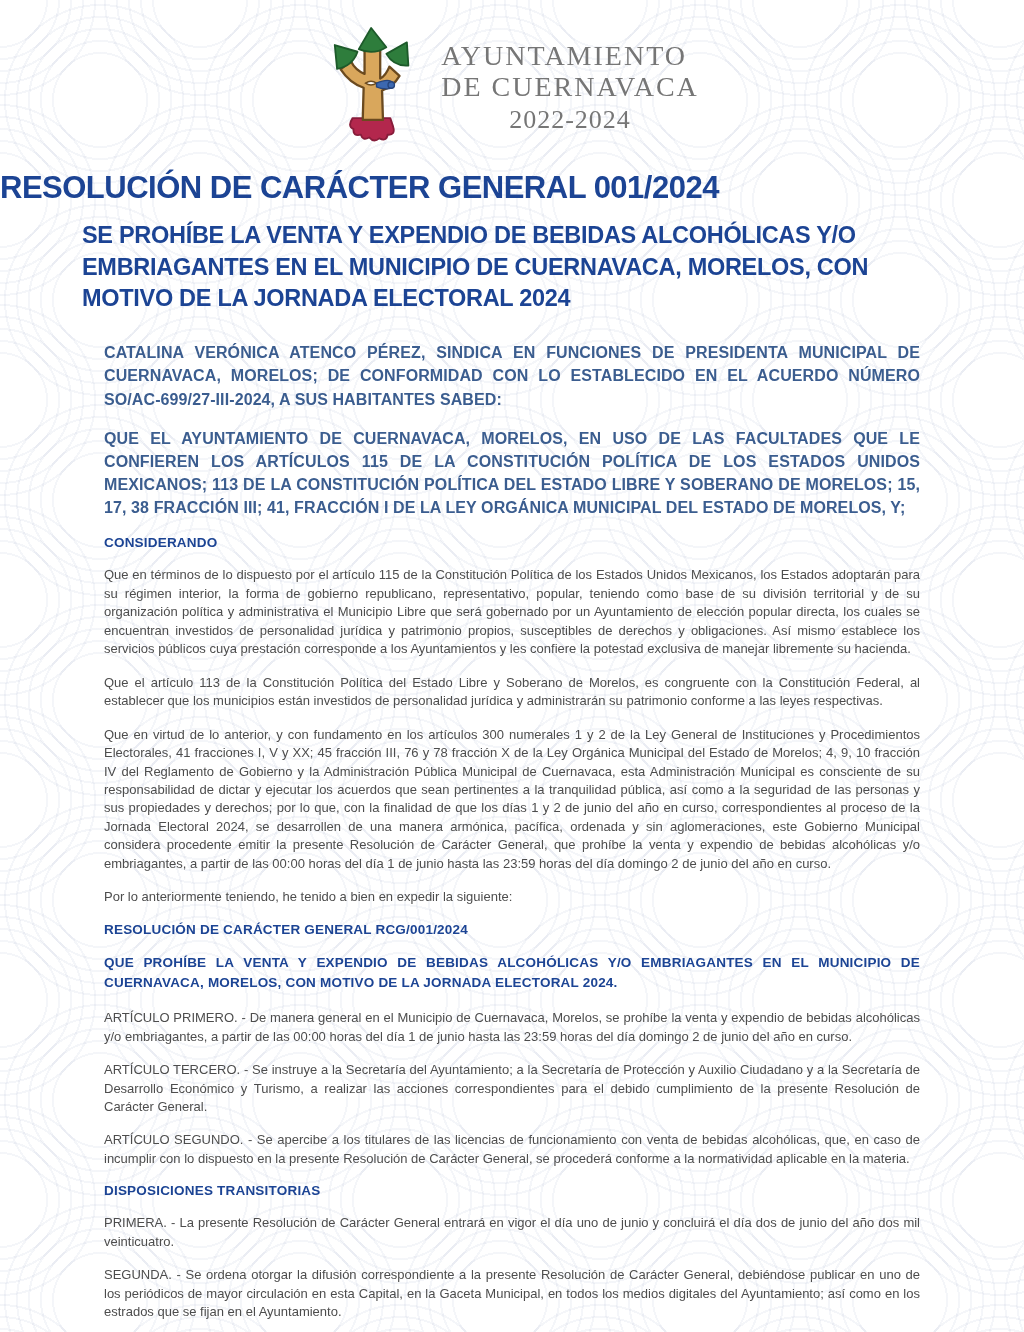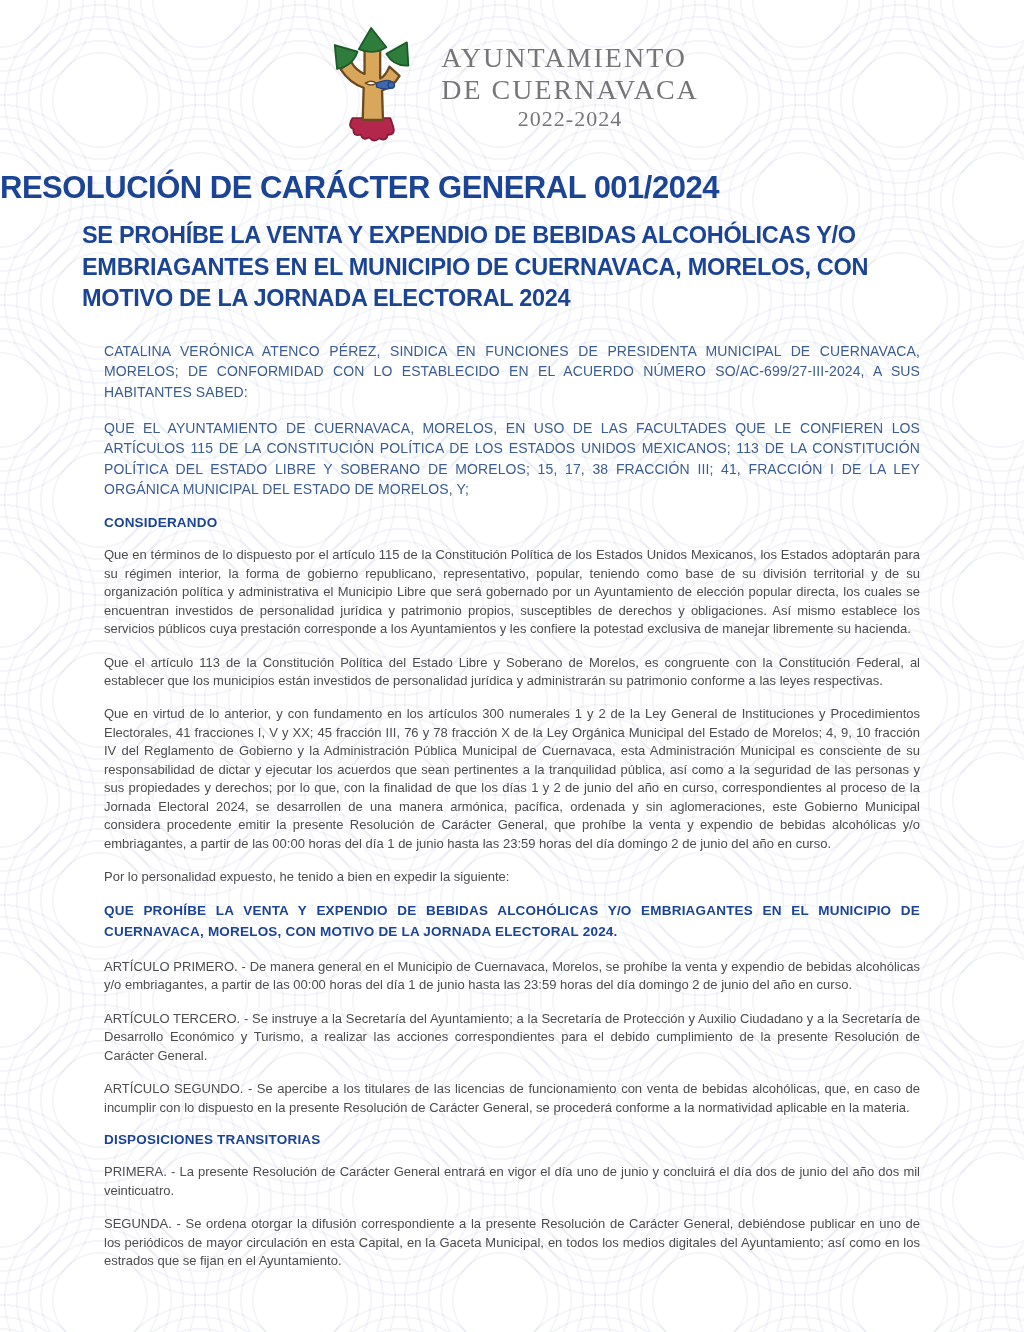--- a/index.html
+++ b/index.html
@@ -42,21 +42,21 @@
     gap: 24px;
     padding-top: 26px;
   }
   .seal-text {
     font-family: "Liberation Serif", serif;
     color: #767676;
     text-align: center;
     line-height: 1.12;
   }
   .seal-text .org-line { font-size: 28px; letter-spacing: 2px; display: block; text-align: left; }
-  .seal-text .term-line { font-size: 22px; letter-spacing: 1px; display: block; margin-top: 2px; }
+  .seal-text .term-line { font-size: 26px; letter-spacing: 1px; display: block; margin-top: 2px; }
 
   
   .doc-title {
     margin-top: 22px;
     text-align: left;
     color: #1c4494;
     font-size: 31px;
     font-weight: bold;
     letter-spacing: -0.5px;
   }
@@ -71,22 +71,22 @@
     letter-spacing: -0.3px;
   }
 
   
   .doc-body {
     width: 816px;
     margin: 26px auto 0;
   }
   .p-intro {
     color: #3b5d8f;
-    font-size: 14px;
-    font-weight: normal;
+    font-size: 16px;
+    font-weight: bold;
     line-height: 1.45;
     text-align: justify;
     margin-bottom: 16px;
     letter-spacing: 0.1px;
   }
   .p-body {
     color: #4d4d4d;
     font-size: 13px;
     line-height: 1.42;
     text-align: justify;
@@ -147,22 +147,23 @@
 
   <div class="doc-body">
     <p class="p-intro">CATALINA VERÓNICA ATENCO PÉREZ, SINDICA EN FUNCIONES DE PRESIDENTA MUNICIPAL DE CUERNAVACA, MORELOS; DE CONFORMIDAD CON LO ESTABLECIDO EN EL ACUERDO NÚMERO SO/AC-699/27-III-2024, A SUS HABITANTES SABED:</p>
     <p class="p-intro">QUE EL AYUNTAMIENTO DE CUERNAVACA, MORELOS, EN USO DE LAS FACULTADES QUE LE CONFIEREN LOS ARTÍCULOS 115 DE LA CONSTITUCIÓN POLÍTICA DE LOS ESTADOS UNIDOS MEXICANOS; 113 DE LA CONSTITUCIÓN POLÍTICA DEL ESTADO LIBRE Y SOBERANO DE MORELOS; 15, 17, 38 FRACCIÓN III; 41, FRACCIÓN I DE LA LEY ORGÁNICA MUNICIPAL DEL ESTADO DE MORELOS, Y;</p>
 
     <h3 class="h-section">CONSIDERANDO</h3>
     <p class="p-body">Que en términos de lo dispuesto por el artículo 115 de la Constitución Política de los Estados Unidos Mexicanos, los Estados adoptarán para su régimen interior, la forma de gobierno republicano, representativo, popular, teniendo como base de su división territorial y de su organización política y administrativa el Municipio Libre que será gobernado por un Ayuntamiento de elección popular directa, los cuales se encuentran investidos de personalidad jurídica y patrimonio propios, susceptibles de derechos y obligaciones. Así mismo establece los servicios públicos cuya prestación corresponde a los Ayuntamientos y les confiere la potestad exclusiva de manejar libremente su hacienda.</p>
     <p class="p-body">Que el artículo 113 de la Constitución Política del Estado Libre y Soberano de Morelos, es congruente con la Constitución Federal, al establecer que los municipios están investidos de personalidad jurídica y administrarán su patrimonio conforme a las leyes respectivas.</p>
     <p class="p-body">Que en virtud de lo anterior, y con fundamento en los artículos 300 numerales 1 y 2 de la Ley General de Instituciones y Procedimientos Electorales, 41 fracciones I, V y XX; 45 fracción III, 76 y 78 fracción X de la Ley Orgánica Municipal del Estado de Morelos; 4, 9, 10 fracción IV del Reglamento de Gobierno y la Administración Pública Municipal de Cuernavaca, esta Administración Municipal es consciente de su responsabilidad de dictar y ejecutar los acuerdos que sean pertinentes a la tranquilidad pública, así como a la seguridad de las personas y sus propiedades y derechos; por lo que, con la finalidad de que los días 1 y 2 de junio del año en curso, correspondientes al proceso de la Jornada Electoral 2024, se desarrollen de una manera armónica, pacífica, ordenada y sin aglomeraciones, este Gobierno Municipal considera procedente emitir la presente Resolución de Carácter General, que prohíbe la venta y expendio de bebidas alcohólicas y/o embriagantes, a partir de las 00:00 horas del día 1 de junio hasta las 23:59 horas del día domingo 2 de junio del año en curso.</p>
 
-    <p class="p-body">Por lo personalidad expuesto, he tenido a bien en expedir la siguiente:</p>
+    <p class="p-body">Por lo anteriormente teniendo, he tenido a bien en expedir la siguiente:</p>
 
+    <h3 class="h-section">RESOLUCIÓN DE CARÁCTER GENERAL RCG/001/2024</h3>
     <h3 class="h-section justified">QUE PROHÍBE LA VENTA Y EXPENDIO DE BEBIDAS ALCOHÓLICAS Y/O EMBRIAGANTES EN EL MUNICIPIO DE CUERNAVACA, MORELOS, CON MOTIVO DE LA JORNADA ELECTORAL 2024.</h3>
 
     <p class="p-body">ARTÍCULO PRIMERO. - De manera general en el Municipio de Cuernavaca, Morelos, se prohíbe la venta y expendio de bebidas alcohólicas y/o embriagantes, a partir de las 00:00 horas del día 1 de junio hasta las 23:59 horas del día domingo 2 de junio del año en curso.</p>
     <p class="p-body">ARTÍCULO TERCERO. - Se instruye a la Secretaría del Ayuntamiento; a la Secretaría de Protección y Auxilio Ciudadano y a la Secretaría de Desarrollo Económico y Turismo, a realizar las acciones correspondientes para el debido cumplimiento de la presente Resolución de Carácter General.</p>
     <p class="p-body">ARTÍCULO SEGUNDO. - Se apercibe a los titulares de las licencias de funcionamiento con venta de bebidas alcohólicas, que, en caso de incumplir con lo dispuesto en la presente Resolución de Carácter General, se procederá conforme a la normatividad aplicable en la materia.</p>
 
     <h3 class="h-section">DISPOSICIONES TRANSITORIAS</h3>
     <p class="p-body">PRIMERA. - La presente Resolución de Carácter General entrará en vigor el día uno de junio y concluirá el día dos de junio del año dos mil veinticuatro.</p>
     <p class="p-body">SEGUNDA. - Se ordena otorgar la difusión correspondiente a la presente Resolución de Carácter General, debiéndose publicar en uno de los periódicos de mayor circulación en esta Capital, en la Gaceta Municipal, en todos los medios digitales del Ayuntamiento; así como en los estrados que se fijan en el Ayuntamiento.</p>
 

